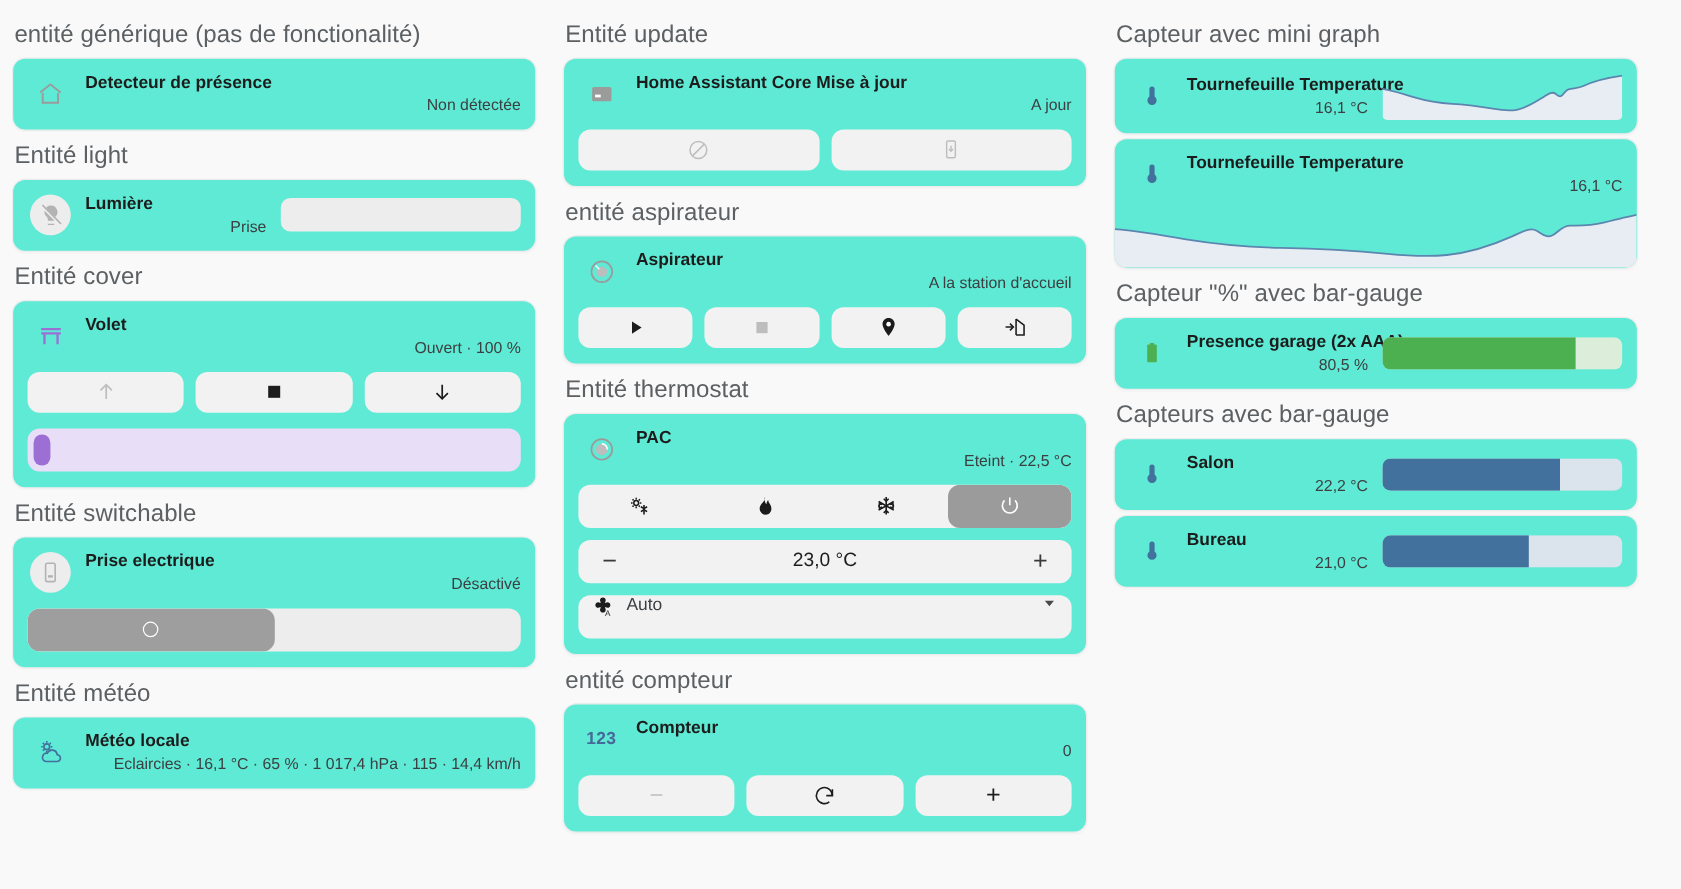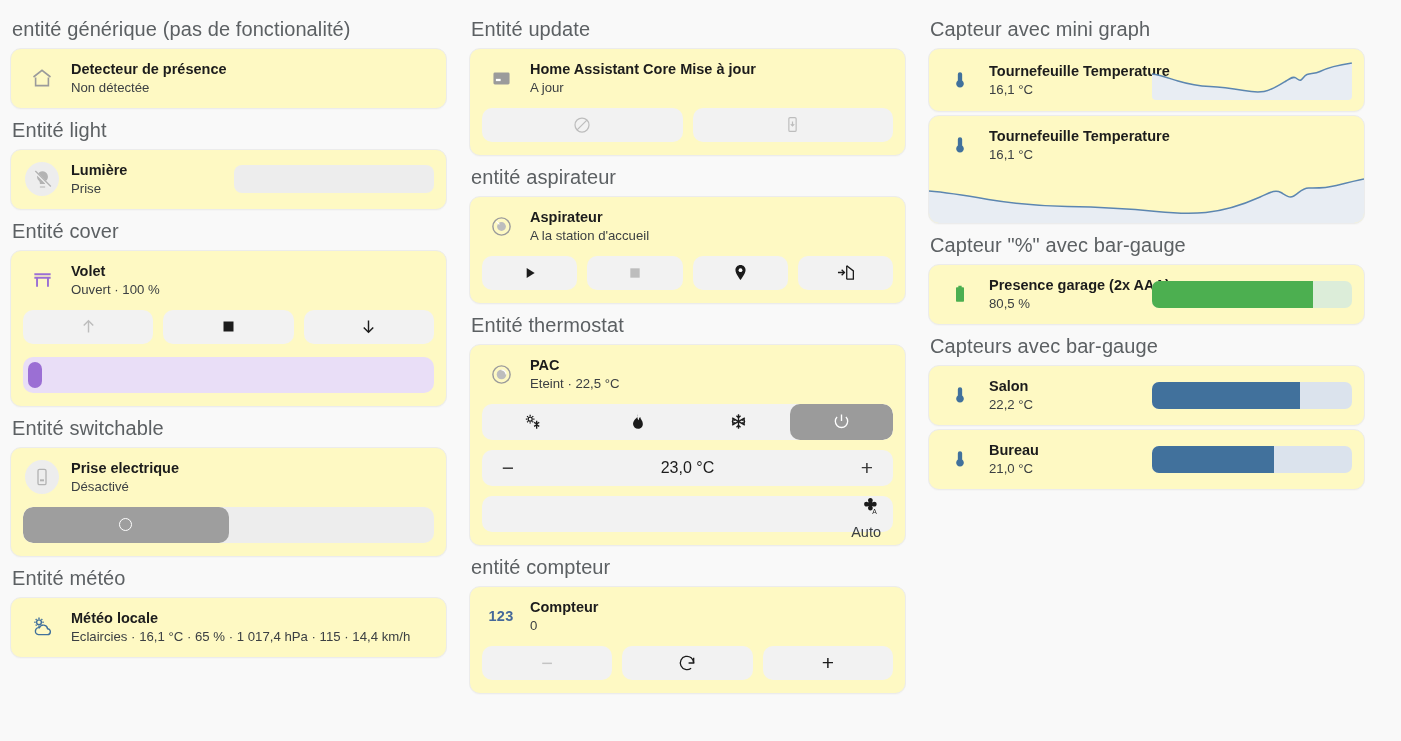--- a/index.html
+++ b/index.html
@@ -21,21 +21,21 @@
   .col.mid { margin-left: 2px; }
   .col.right { margin-left: 2px; }
 
   .section-title {
     font-size: 20px;
     color: #5c6063;
     padding: 10px 2px 7px 2px;
     letter-spacing: .1px;
   }
   .card {
-    background: #fef9c3;
+    background: #5eead4;
     border: 1px solid #ececec;
     border-radius: 11px;
     box-shadow: 0 1px 1px rgba(0,0,0,0.02);
     overflow: hidden;
   }
   .card-row {
     display: flex;
     align-items: center;
     padding: 11px 12px 11px 14px;
     gap: 12px;
@@ -60,20 +60,21 @@
     color: #1c1c1c;
     line-height: 1.25;
     white-space: nowrap;
   }
   .state {
     font-size: 13.2px;
     color: #3c4043;
     line-height: 1.35;
     margin-top: 1px;
     white-space: nowrap;
+    text-align: right;
   }
   .btn-row {
     display: flex;
     gap: 10px;
     padding: 0 12px 13px 12px;
   }
   .pillbtn {
     flex: 1 1 0;
     height: 34px;
     background: #f2f2f2;
@@ -144,29 +145,28 @@
     width: 24px; text-align: center;
     font-size: 21px; color: #3a3a3a;
     cursor: pointer; line-height: 1;
     user-select: none;
   }
   .stepper .sval {
     flex: 1 1 auto; text-align: center;
     font-size: 16px; color: #1c1c1c;
   }
   .dropdown {
-    display: flex; align-items: flex-end;
+    display: flex; align-items: flex-start;
     margin: 0 12px 13px 12px;
     height: 36px;
     background: #f2f2f2;
     border-radius: 10px;
     padding: 0 12px 0 12px;
     gap: 9px;
     cursor: pointer;
-    flex-direction: column;
   }
   .dropdown .dval { flex: 1 1 auto; font-size: 14.5px; color: #3c4043; }
 
   
   .gauge {
     flex: 0 0 200px;
     height: 27px;
     border-radius: 7px;
     overflow: hidden;
     position: relative;

